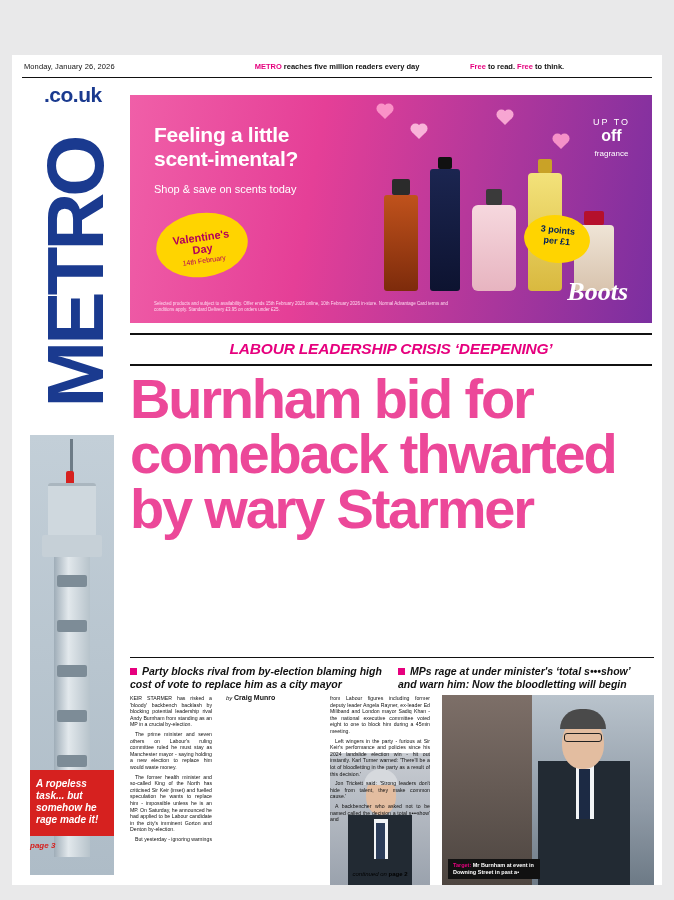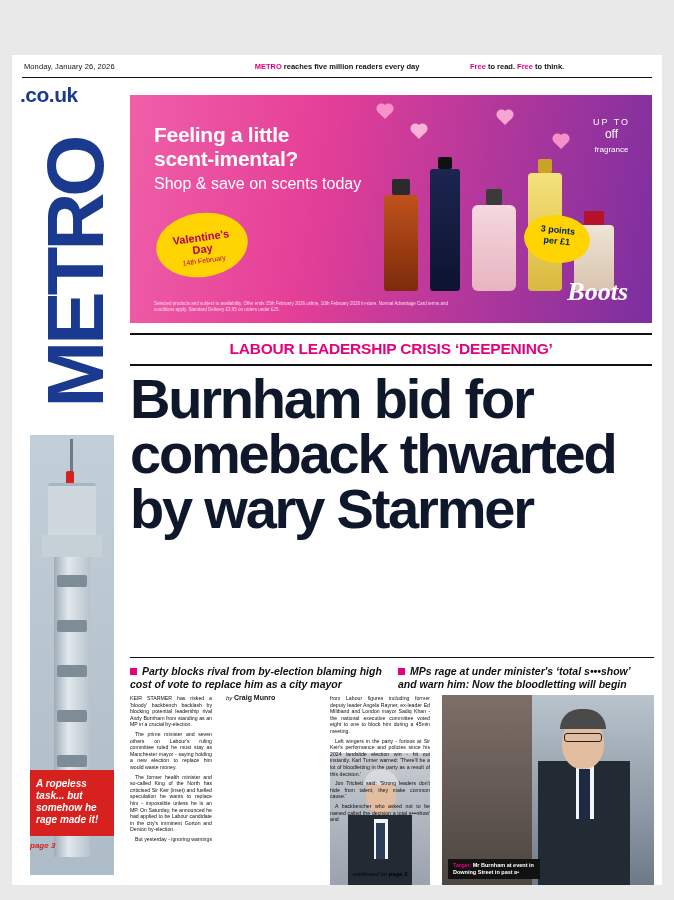--- a/index.html
+++ b/index.html
@@ -40,21 +40,21 @@
     position: absolute; left: 10px; top: 22px; width: 630px;
     border-top: 1px solid #111;
   }
 
   
   .rail {
     position: absolute;
     left: 8px; top: 28px; width: 108px; height: 800px;
   }
   .rail .couk {
-    position: absolute; left: 0; top: 0;
+    position: absolute; left: 24px; top: 0;
     font-size: 21px; font-weight: bold; color: #1a3a8f;
     letter-spacing: -0.5px;
   }
   .rail .metro-vert {
     position: absolute;
     left: -104px; top: 150px;
     width: 320px;
     transform: rotate(-90deg);
     transform-origin: center center;
     font-size: 80px;
@@ -113,21 +113,21 @@
   .advert {
     position: absolute; left: 118px; top: 40px; width: 522px; height: 228px;
     background: linear-gradient(100deg,#f05fa8 0%, #e53f97 35%, #7b2fa0 100%);
     overflow: hidden;
     color: #fff;
   }
   .advert .ad-copy { position: absolute; left: 24px; top: 28px; width: 230px; }
   .advert .ad-l1 {
     font-size: 21px; font-weight: bold; line-height: 24px; letter-spacing: -0.3px;
   }
-  .advert .ad-sub { margin-top: 4px; font-size: 16px; }
+  .advert .ad-sub { margin-top: 12px; font-size: 11px; }
   .val-badge {
     position: absolute; left: 26px; top: 118px; width: 92px; height: 64px;
     background: #ffd400; border-radius: 50%;
     color: #b3005a; text-align: center;
     transform: rotate(-8deg);
   }
   .val-badge .v1 { font-size: 11px; font-weight: bold; margin-top: 18px; }
   .val-badge .v2 { font-size: 7px; margin-top: 2px; }
   .hearts { position: absolute; left: 250px; top: 12px; }
   .heart {
@@ -140,21 +140,21 @@
   .heart:before { left: -5px; } .heart:after { top: -5px; }
 
   .bottles { position: absolute; left: 248px; top: 36px; width: 260px; height: 160px; }
   .bottle { position: absolute; bottom: 0; border-radius: 3px; }
   .cap { position: absolute; border-radius: 2px; }
 
   .ad-offer { position: absolute; right: 22px; top: 22px; text-align: center; }
   .ad-offer .upto { font-size: 9px; letter-spacing: 2px; }
   .ad-offer .pct { font-size: 40px; font-weight: bold; line-height: 38px; }
   .ad-offer .pct small { font-size: 18px; }
-  .ad-offer .off { font-size: 12px; }
+  .ad-offer .off { font-size: 16px; font-weight: bold; }
   .ad-offer .frag { font-size: 8px; margin-top: 4px; }
 
   .points {
     position: absolute; right: 62px; top: 120px; width: 66px; height: 48px;
     background: #ffd400; border-radius: 50%; color: #00205b;
     text-align: center; font-size: 9px; font-weight: bold; line-height: 11px;
     padding-top: 10px; transform: rotate(6deg);
   }
   .boots {
     position: absolute; right: 24px; bottom: 16px;
@@ -165,28 +165,29 @@
     position: absolute; left: 24px; bottom: 10px; width: 300px;
     font-size: 4.5px; line-height: 6px; color: #ffd9ef;
   }
 
   
   .kicker-wrap {
     position: absolute; left: 118px; top: 278px; width: 522px;
     border-top: 2px solid #111; border-bottom: 2px solid #111;
     padding: 5px 0 6px 0;
     text-align: center;
+    font-style: italic;
   }
   .kicker {
     color: #e6007e; font-weight: bold; font-size: 15.5px; letter-spacing: -0.2px;
   }
   .headline {
     position: absolute; left: 118px; top: 316px; width: 528px;
     font-size: 56px; line-height: 55px; font-weight: bold;
-    letter-spacing: -2.2px; color: #0f172a;
+    letter-spacing: -2.2px; color: #ec4899;
   }
 
   
   .deck {
     position: absolute; left: 118px; top: 602px; width: 524px;
     display: flex; gap: 16px;
     border-top: 1px solid #111; padding-top: 7px;
   }
   .deck .col { width: 252px; font-size: 10.5px; line-height: 13px; font-weight: bold; font-style: italic; color: #111; }
   .sq { display: inline-block; width: 7px; height: 7px; background: #e6007e; margin-right: 5px; }

